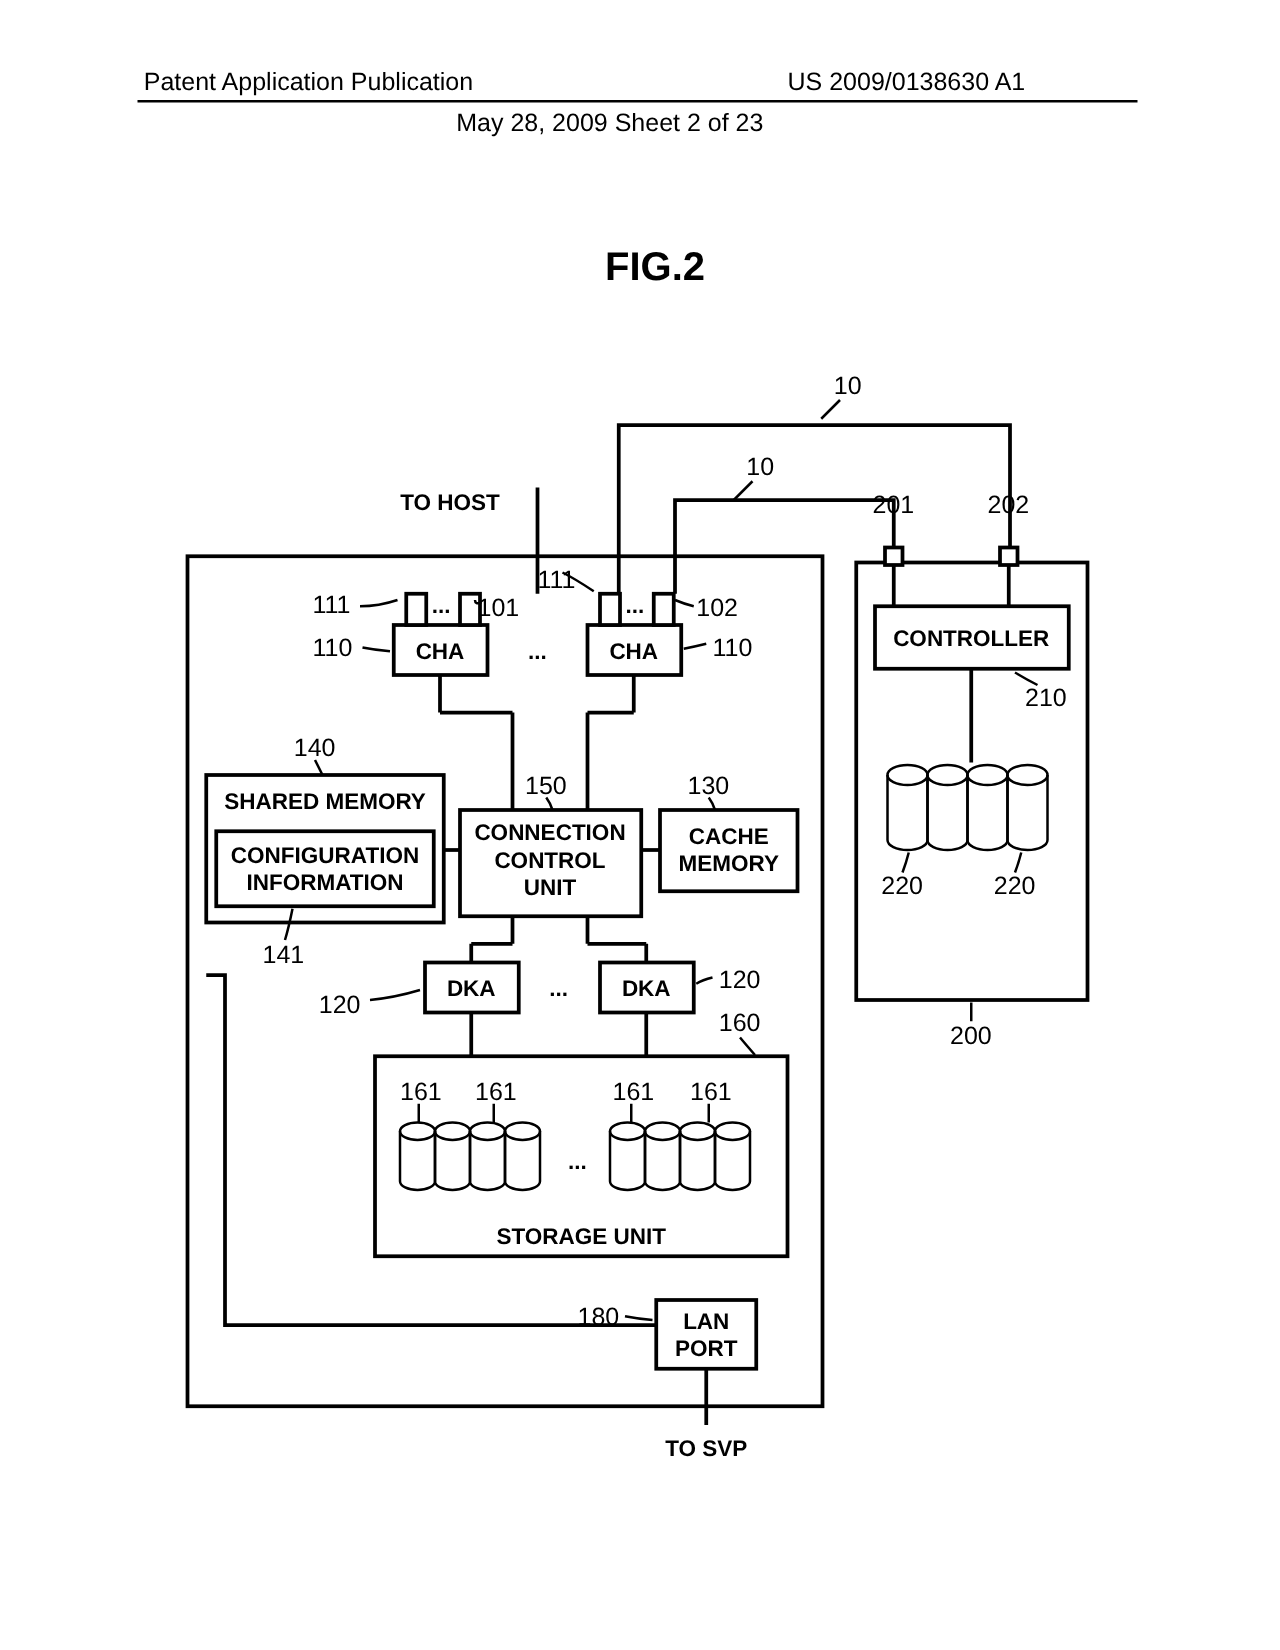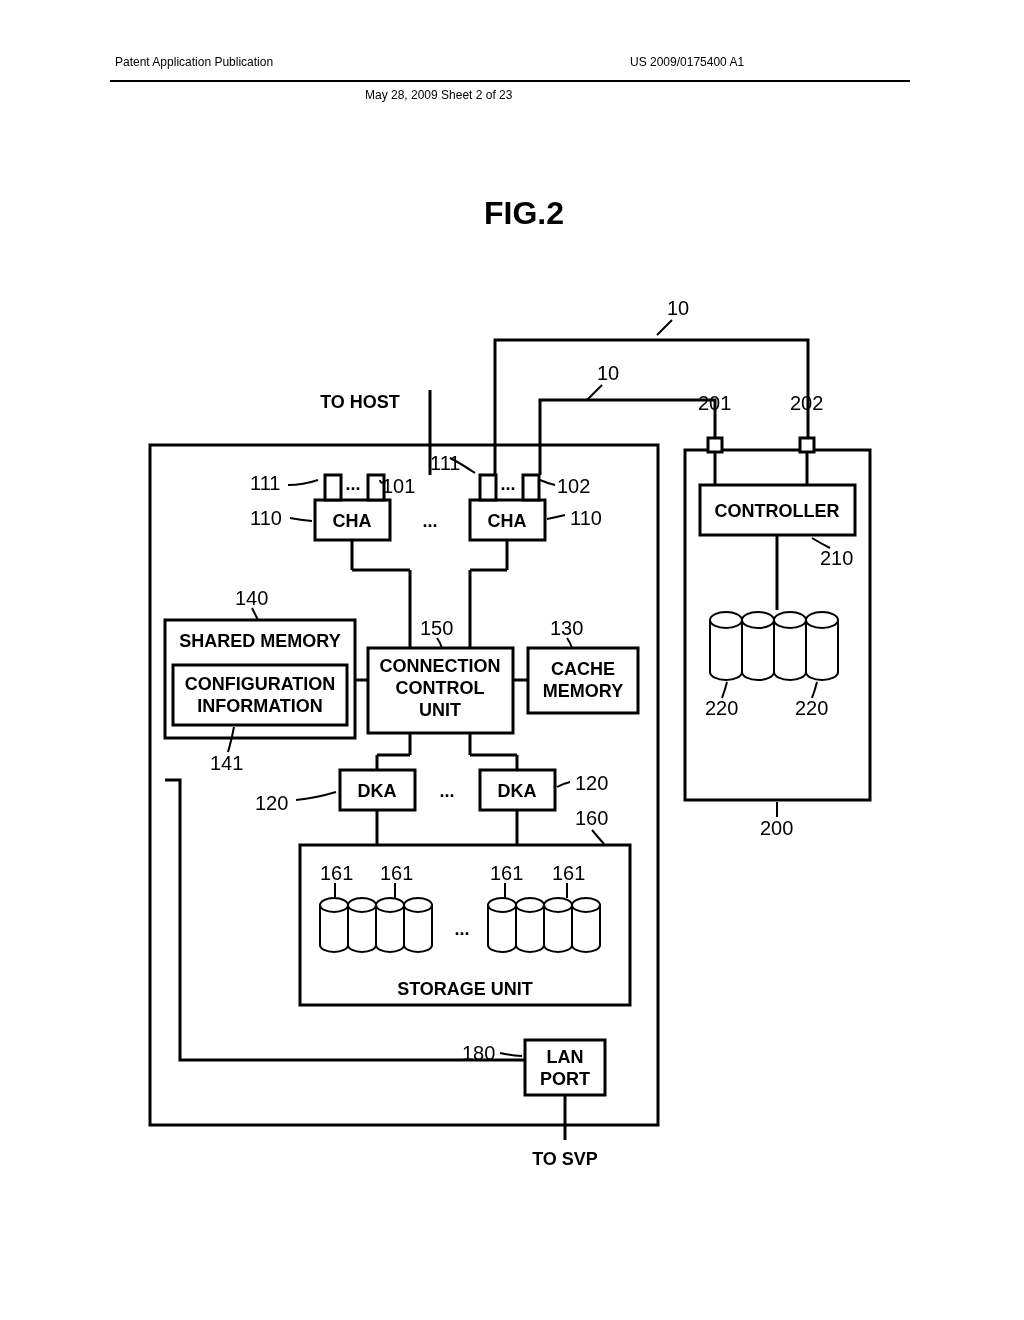--- a/index.html
+++ b/index.html
@@ -5,41 +5,41 @@
   * { box-sizing: border-box; margin: 0; padding: 0; }
   body {
     width: 1024px;
     height: 1320px;
     background: #fff;
     font-family: Arial, Helvetica, sans-serif;
     position: relative;
     color: #000;
   }
   .hr-top { position: absolute; left: 110px; top: 80px; width: 800px; height: 2px; background: #000; }
-  .hdr { position: absolute; top: 55px; font-size: 12px; }
+  .hdr { position: absolute; top: 55px; font-size: 20px; }
   .hdr-left { left: 115px; }
   .hdr-mid { left: 365px; margin-top: 33px; }
   .hdr-right { left: 630px; }
   .fig-title { position: absolute; top: 195px; left: 12px; width: 1024px; text-align: center; font-weight: bold; font-size: 32px; }
 
   .svg-wrap { position: absolute; top: 290px; left: 110px; }
   svg text { font-family: Arial, Helvetica, sans-serif; }
   .lbl { font-weight: bold; font-size: 18px; }
   .num { font-size: 20px; }
   .box { fill: #fff; stroke: #000; stroke-width: 3; }
   .line { stroke: #000; stroke-width: 3; fill: none; }
   .thin { stroke: #000; stroke-width: 2; fill: none; }
 </style>
 </head>
 <body>
 
 <div class="hr-top"></div>
 <div class="hdr hdr-left">Patent Application Publication</div>
 <div class="hdr hdr-mid">May 28, 2009  Sheet 2 of 23</div>
-<div class="hdr hdr-right">US 2009/0175400 A1</div>
+<div class="hdr hdr-right">US 2009/0138630 A1</div>
 <div class="fig-title">FIG.2</div>
 
 <div class="svg-wrap">
 <svg width="804" height="900" viewBox="0 0 804 900">
 
   <rect class="box" x="40" y="155" width="508" height="680"></rect>
 
   <text class="lbl" x="250" y="118" text-anchor="middle">TO HOST</text>
   <line class="line" x1="320" y1="100" x2="320" y2="185"></line>
 

